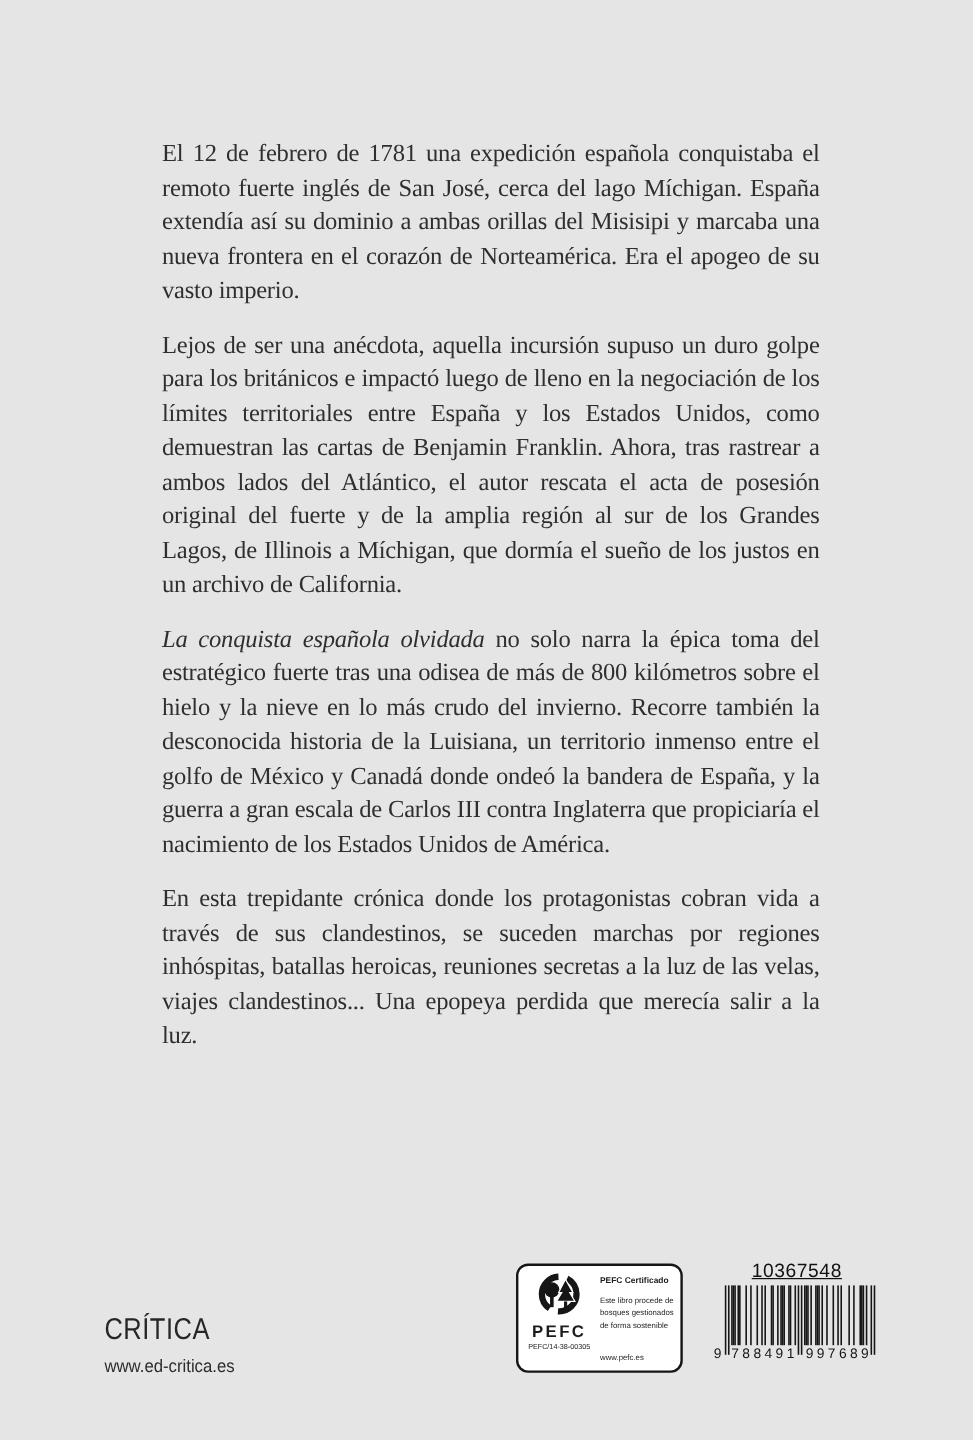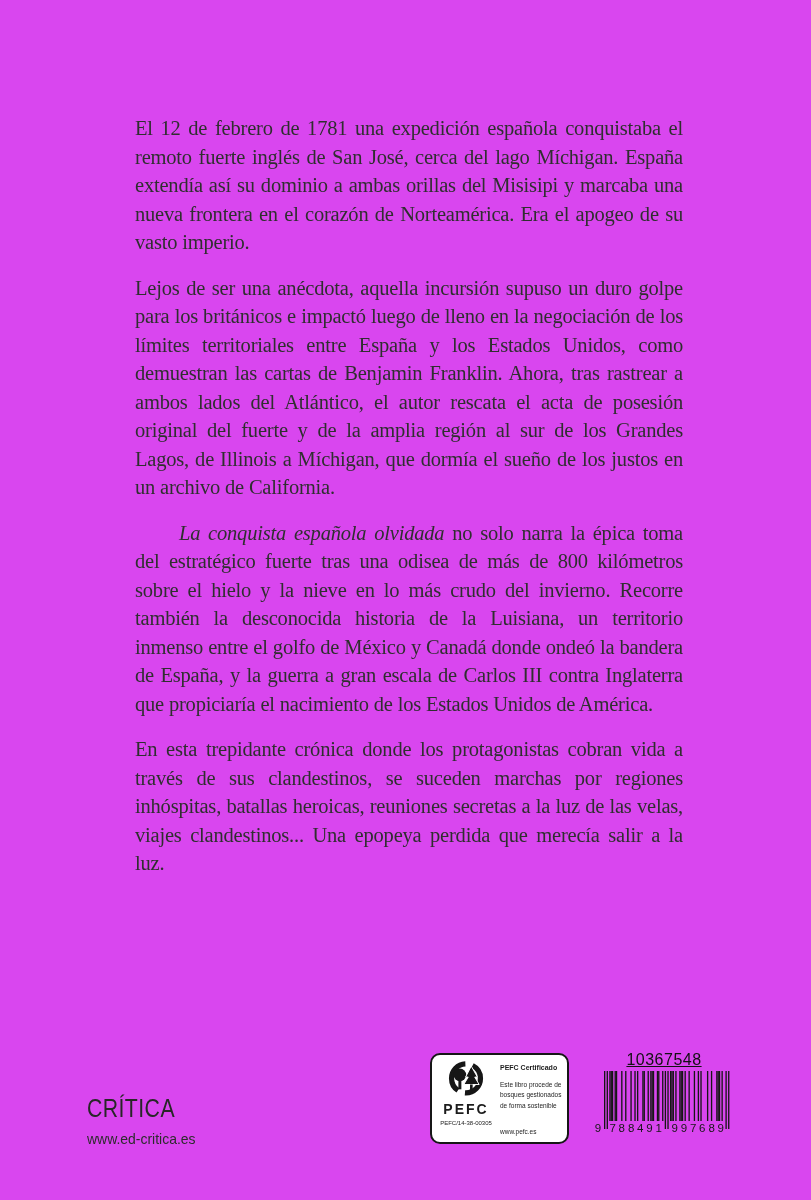--- a/index.html
+++ b/index.html
@@ -3,31 +3,31 @@
 <meta charset="utf-8">
 <style>
   html,body{margin:0;padding:0;}
   body{
     width:811px;height:1200px;
     background:#ffffff;
     font-family:"Liberation Serif","DejaVu Serif",serif;
   }
   .page{
     position:relative;width:811px;height:1200px;
-    background:#d946ef;overflow:hidden;
+    background:#e5e5e5;overflow:hidden;
   }
   
   .blurb{
     position:absolute;left:135px;top:114px;width:548px;
     font-size:20.5px;line-height:28.5px;letter-spacing:-0.2px;
     color:#2f2f2f;text-align:justify;
     hyphens:auto;-webkit-hyphens:auto;
   }
   .blurb p{margin:0 0 17px 0;}
-  .blurb em{font-style:italic;margin-left:44px;}
+  .blurb em{font-style:italic;}
   
   .publisher{
     position:absolute;left:87px;top:1094px;
     font-family:Liberation Sans, sans-serif;
     color:#272727;
   }
   .publisher-name{
     font-size:25px;font-weight:400;letter-spacing:0.5px;
     transform:scaleX(0.85);transform-origin:left bottom;
     white-space:nowrap;

